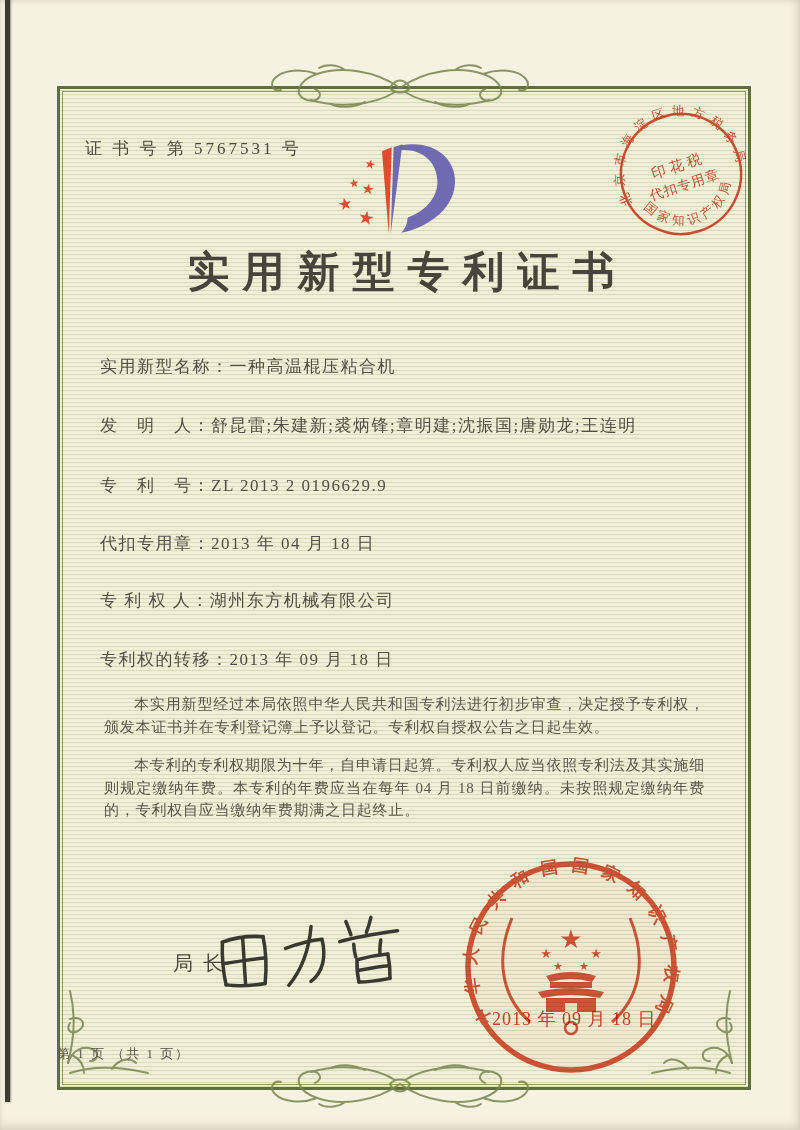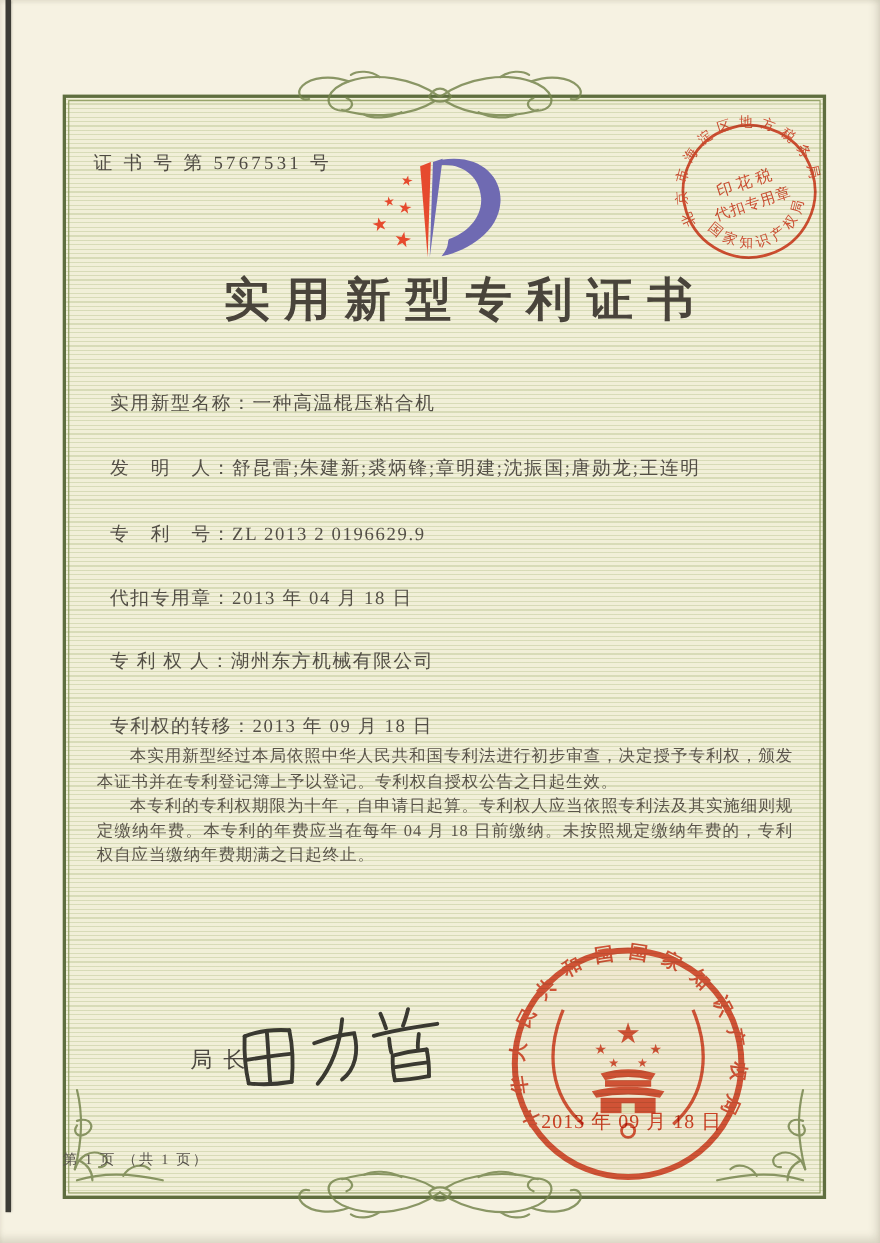--- a/index.html
+++ b/index.html
@@ -16,31 +16,31 @@
   
   .frame{left:57px;top:86px;width:688px;height:998px;border:3px solid var(--frame-green,#5f6e3f);
     background-color:var(--interior,#f1efd8);
     background-image:repeating-linear-gradient(0deg, rgba(140,160,85,.25) 0 1px, rgba(0,0,0,0) 1px 4px);}
   .frame-inner{position:absolute;left:2px;top:2px;right:2px;bottom:2px;border:1px solid #8e9c5e;}
   .ornament{color:var(--ornament-green,#77864f);}
   
   .cert-no{left:85px;top:137px;font-size:17px;letter-spacing:3px;color:#4e4a42;}
   .logo{left:308px;top:133px;width:180px;height:118px;}
   .title{left:57px;width:688px;top:244px;text-align:center;font-size:42px;font-weight:bold;
-    letter-spacing:13px;color:#49443b;text-indent:13px;margin-left:16px;}
+    letter-spacing:13px;color:#49443b;text-indent:13px;}
   
   .tax-stamp{left:605px;top:98px;width:152px;height:152px;mix-blend-mode:multiply;opacity:.93;}
   .office-seal{left:460px;top:856px;width:222px;height:222px;mix-blend-mode:multiply;opacity:.9;}
   .seal-date{left:492px;top:1007px;font-size:18px;letter-spacing:1px;color:var(--seal-red,#d8462b);mix-blend-mode:multiply;}
   
   .field{left:100px;font-size:17px;letter-spacing:1.5px;color:#534f46;white-space:nowrap;}
   
   .paragraphs{left:88px;top:677px;width:633px;font-size:15px;line-height:22.5px;
     text-align:justify;letter-spacing:.8px;color:#5a554a;}
-  .paragraphs p{margin:0;text-indent:2em;}
+  .paragraphs p{margin:16px;text-indent:2em;}
   
   .sig-role{left:162px;top:950px;font-size:20px;letter-spacing:10px;color:#4c4840;margin-left:11px;}
   .sig-name{left:208px;top:903px;width:195px;height:98px;}
   .visually-hidden{position:absolute;width:1px;height:1px;overflow:hidden;clip-path:inset(50%);white-space:nowrap;}
   
   .footer{left:57px;width:688px;top:1045px;text-align:left;font-size:13px;letter-spacing:2px;color:#56524a;}
 </style>
 </head>
 <body>
 

